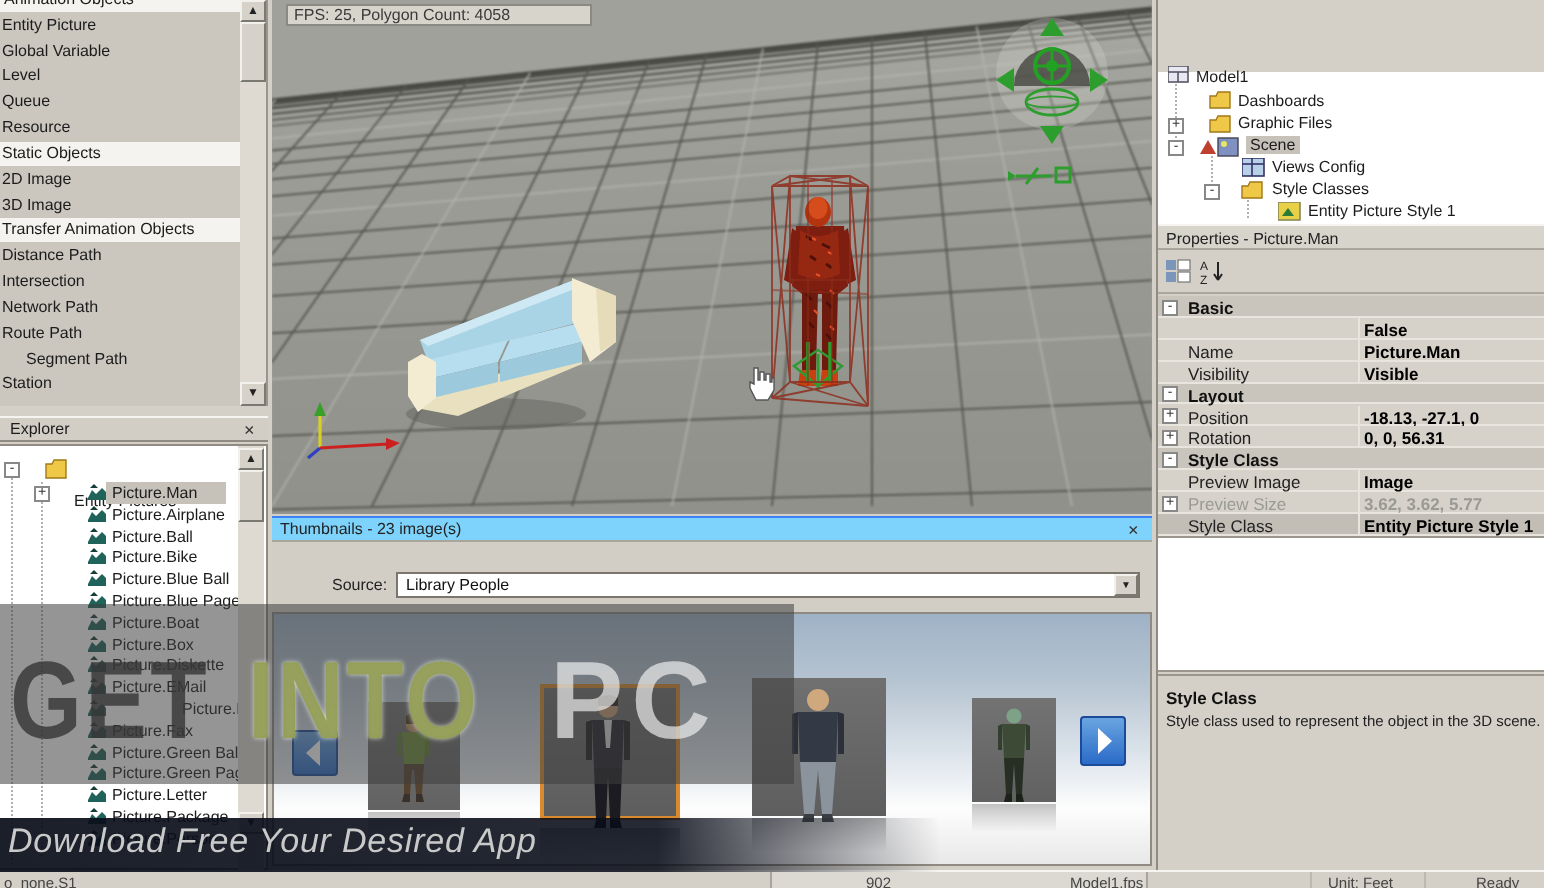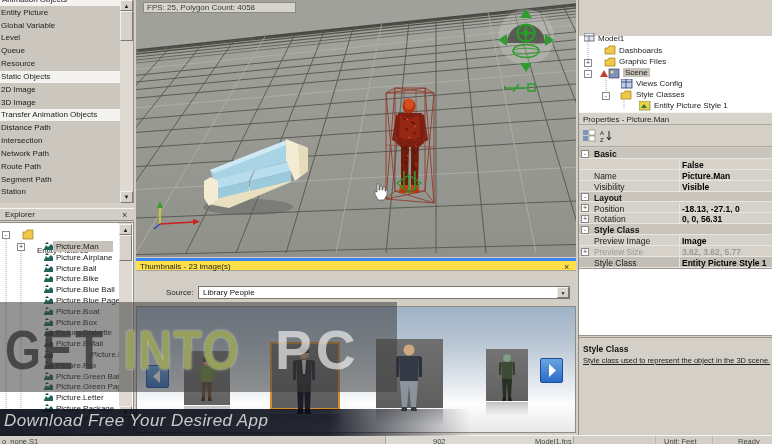--- a/index.html
+++ b/index.html
@@ -26,21 +26,21 @@
         <div class="abs row9" style="left:0;top:45px;width:120px;height:12px;padding:1px 0 0 1px;">Queue</div>
         <div class="abs row9" style="left:0;top:58px;width:120px;height:12px;padding:1px 0 0 1px;">Resource</div>
         <div class="abs row9" style="left:0;top:71px;width:120px;height:12px;background:#f4f3ef;padding:1px 0 0 1px;">Static Objects</div>
         <div class="abs row9" style="left:0;top:84px;width:120px;height:12px;padding:1px 0 0 1px;">2D Image</div>
         <div class="abs row9" style="left:0;top:97px;width:120px;height:12px;padding:1px 0 0 1px;">3D Image</div>
         <div class="abs row9" style="left:0;top:109px;width:120px;height:12px;background:#f4f3ef;padding:1px 0 0 1px;">Transfer Animation Objects</div>
         <div class="abs row9" style="left:0;top:122px;width:120px;height:12px;padding:1px 0 0 1px;">Distance Path</div>
         <div class="abs row9" style="left:0;top:135px;width:120px;height:12px;padding:1px 0 0 1px;">Intersection</div>
         <div class="abs row9" style="left:0;top:148px;width:120px;height:12px;padding:1px 0 0 1px;">Network Path</div>
         <div class="abs row9" style="left:0;top:161px;width:120px;height:12px;padding:1px 0 0 1px;">Route Path</div>
-        <div class="abs row9" style="left:0;top:174px;width:120px;height:12px;padding:1px 0 0 1px;">Segment Path</div>
+        <div class="abs row9" style="left:0;top:174px;width:120px;height:12px;padding:1px 0 0 13px;">Segment Path</div>
         <div class="abs row9" style="left:0;top:186px;width:120px;height:12px;padding:1px 0 0 1px;">Station</div>
       </div>
 
   <div class="abs" style="left:120px;top:0;width:13px;height:203px;background:#dedad2;"></div>
   <div class="abs sb arr" style="left:120px;top:0;width:13px;height:11px;">▲</div>
   <div class="abs sb" style="left:120px;top:11px;width:13px;height:30px;"></div>
   <div class="abs sb arr" style="left:120px;top:191px;width:13px;height:12px;line-height:11px;">▼</div>
 </div>
 
 <div class="abs" style="left:0;top:208px;width:134px;height:13px;background:#d2cec6;border-top:1px solid #f5f4f0;border-bottom:1px solid #8f8b83;">
@@ -311,21 +311,21 @@
   </svg>
 
   <svg class="abs" style="left:236px;top:182px;" width="16" height="20" viewBox="0 0 16 20">
     <path d="M5 2 L7 2 L7 8 L8 8 L8 4 L10 4 L10 8 L11 8 L11 5 L13 5 L13 9 L14 9 L14 7 L15 7 L15 13 L12 18 L6 18 L3 12 L3 9 L5 10 Z" fill="#fff" stroke="#555" stroke-width="0.7"></path>
   </svg>
 </div>
 
 <div class="abs" style="left:134px;top:0;width:2px;height:435px;background:#d4d0c8;"></div>
 
 <div class="abs" style="left:136px;top:258px;width:440px;height:177px;background:#d4d0c8;">
-  <div class="abs" style="left:0;top:0;width:440px;height:13px;background:#fde047;border-top:3px solid #3b82f6;border-bottom:1px solid #a9a59d;">
+  <div class="abs" style="left:0;top:0;width:440px;height:13px;background:#7dd3fc;border-top:1px solid #3b82f6;border-bottom:1px solid #a9a59d;">
     <span class="abs" style="left:4px;top:1px;font-size:8px;color:#222;">Thumbnails - 23 image(s)</span>
     <span class="abs" style="left:428px;top:1px;font-size:9px;color:#333;">×</span>
   </div>
   <div class="abs" style="left:0;top:13px;width:440px;height:35px;background:#d2cec6;">
     <span class="abs" style="left:30px;top:17px;font-size:8px;color:#222;">Source:</span>
     <div class="abs" style="left:62px;top:15px;width:372px;height:13px;background:#fff;border:1px solid #7a766e;">
       <span class="abs" style="left:4px;top:1px;font-size:8px;color:#111;">Library People</span>
       <div class="abs sb" style="right:0px;top:0px;width:12px;height:11px;">
             <div class="arr" style="line-height:10px;font-size:5px;">▼</div>
           </div>
@@ -516,21 +516,21 @@
           <span class="abs" style="left:15px;top:1px;font-size:8.5px;color:#222;">Style Class</span>
           <span class="abs" style="left:103px;top:1px;font-size:8.5px;font-weight:bold;color:#000;">Entity Picture Style 1</span>
           <div class="abs" style="left:100px;top:0;width:1px;height:10.9px;background:#e8e5df;"></div>
         </div>
       </div>
 
   <div class="abs" style="left:0;top:268px;width:194px;height:68px;background:#fff;border:1px solid #9a968e;border-left:none;border-right:none;"></div>
 
   <div class="abs" style="left:0;top:337px;width:194px;height:76px;background:#d4d0c8;border-top:1px solid #9a968e;">
     <span class="abs" style="left:4px;top:6px;font-size:8.5px;font-weight:bold;color:#111;">Style Class</span>
-    <span class="abs" style="left:4px;top:18px;font-size:7.5px;color:#222;white-space:nowrap;text-decoration:underline;">Style class used to represent the object in the 3D scene.</span>
+    <span class="abs" style="left:4px;top:18px;font-size:7.5px;color:#222;white-space:nowrap;">Style class used to represent the object in the 3D scene.</span>
   </div>
 </div>
 
 <div class="abs" style="left:0;top:435px;width:772px;height:9px;background:#d4d0c8;border-top:1px solid #f5f4f0;">
   <span class="abs" style="left:2px;top:1px;font-size:7.5px;color:#444;">o_none.S1</span>
   <div class="abs" style="left:386px;top:0;width:187px;height:9px;background:#dcd9d2;"></div>
   <span class="abs" style="left:433px;top:1px;font-size:7.5px;color:#444;">902</span>
   <span class="abs" style="left:535px;top:1px;font-size:7.5px;color:#444;">Model1.fps</span>
   <span class="abs" style="left:664px;top:1px;font-size:7.5px;color:#444;">Unit: Feet</span>
   <span class="abs" style="left:738px;top:1px;font-size:7.5px;color:#444;">Ready</span>

